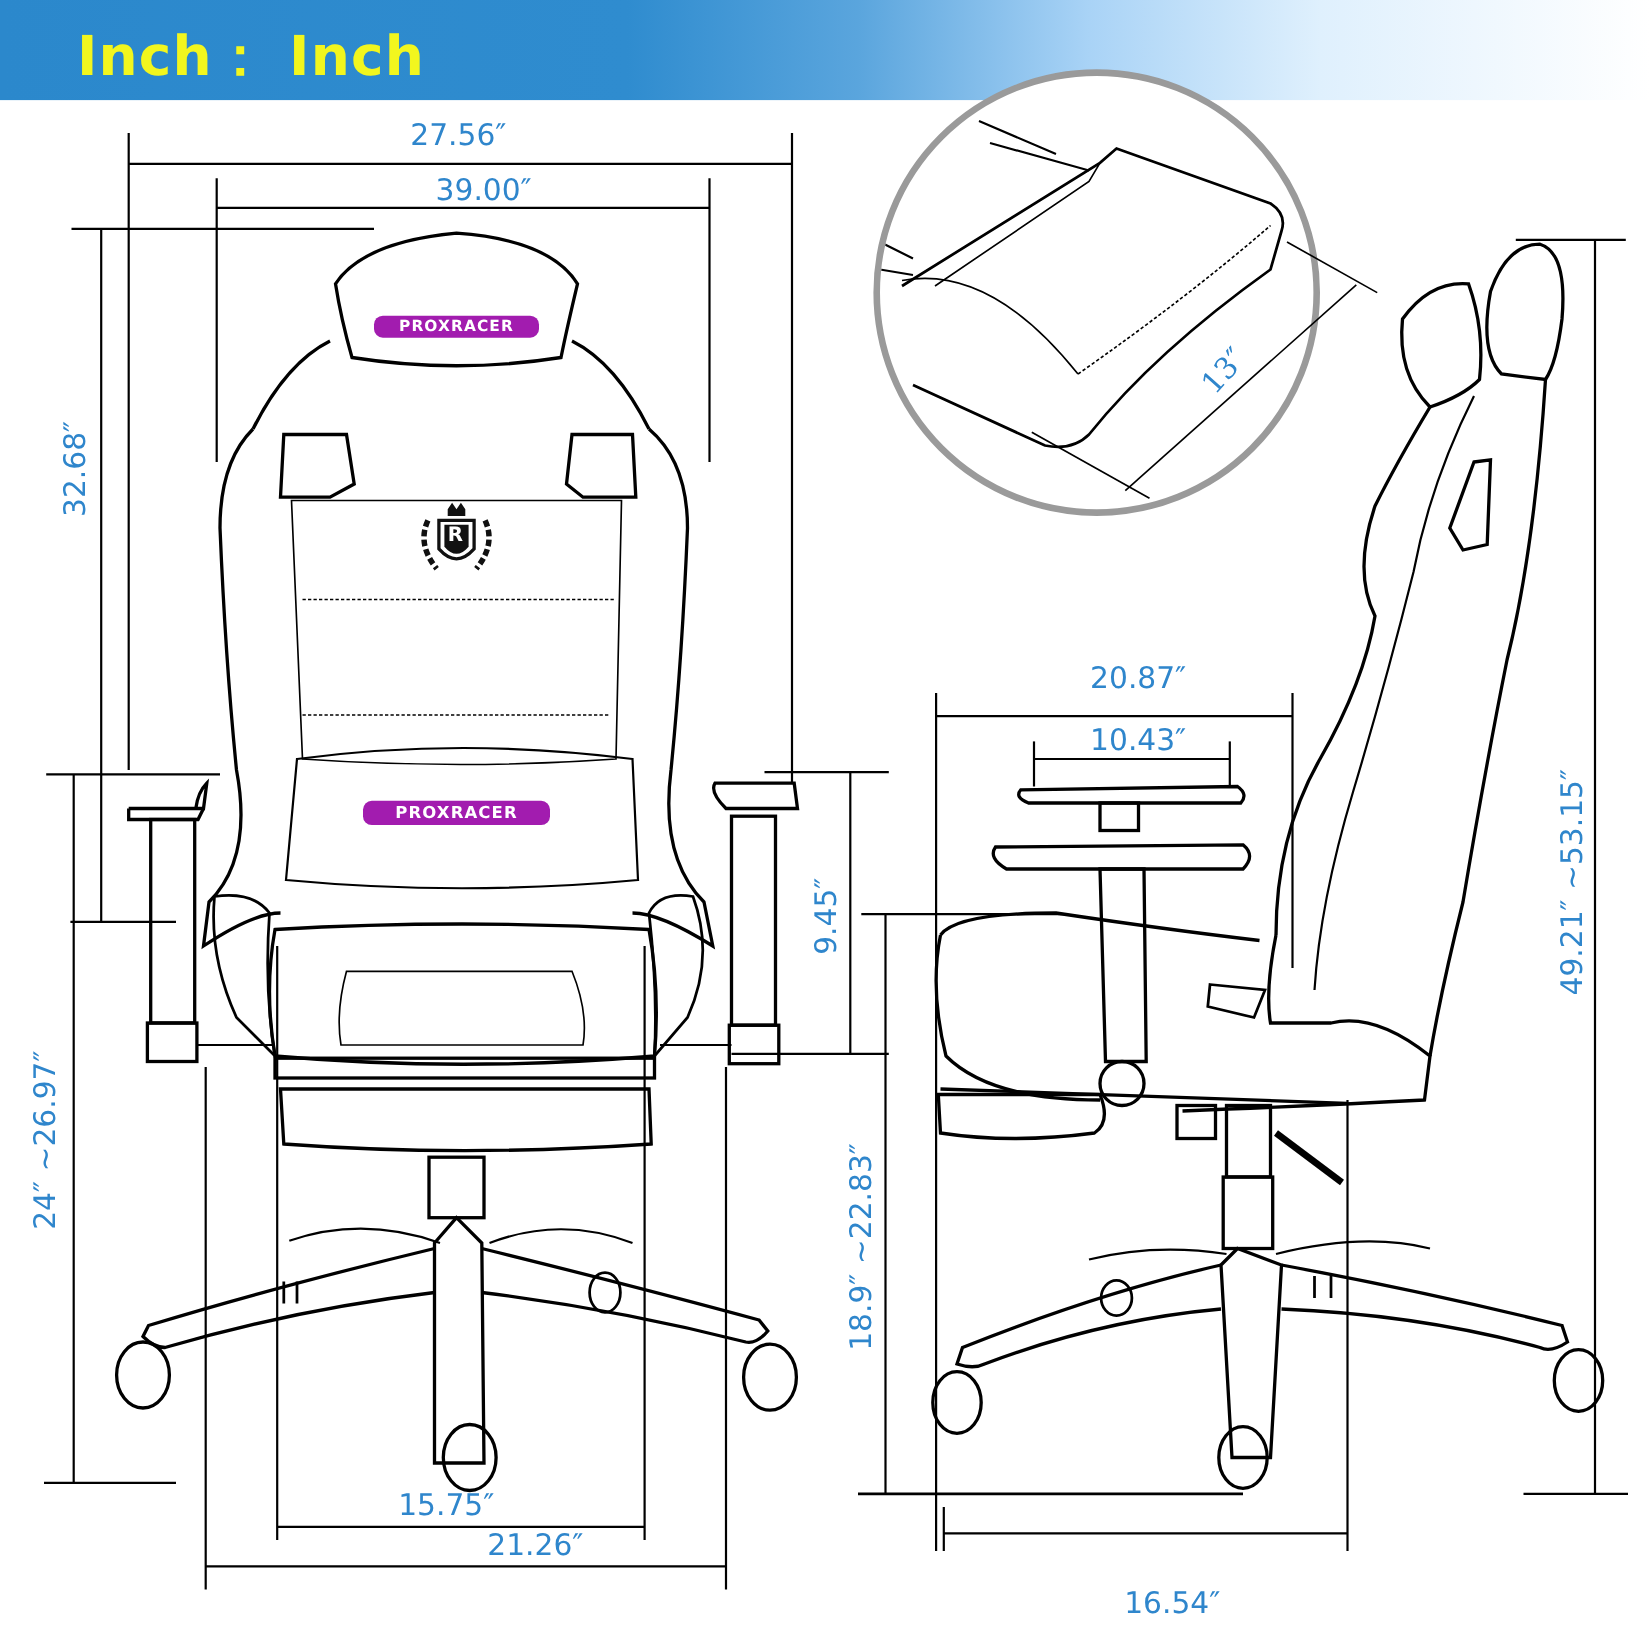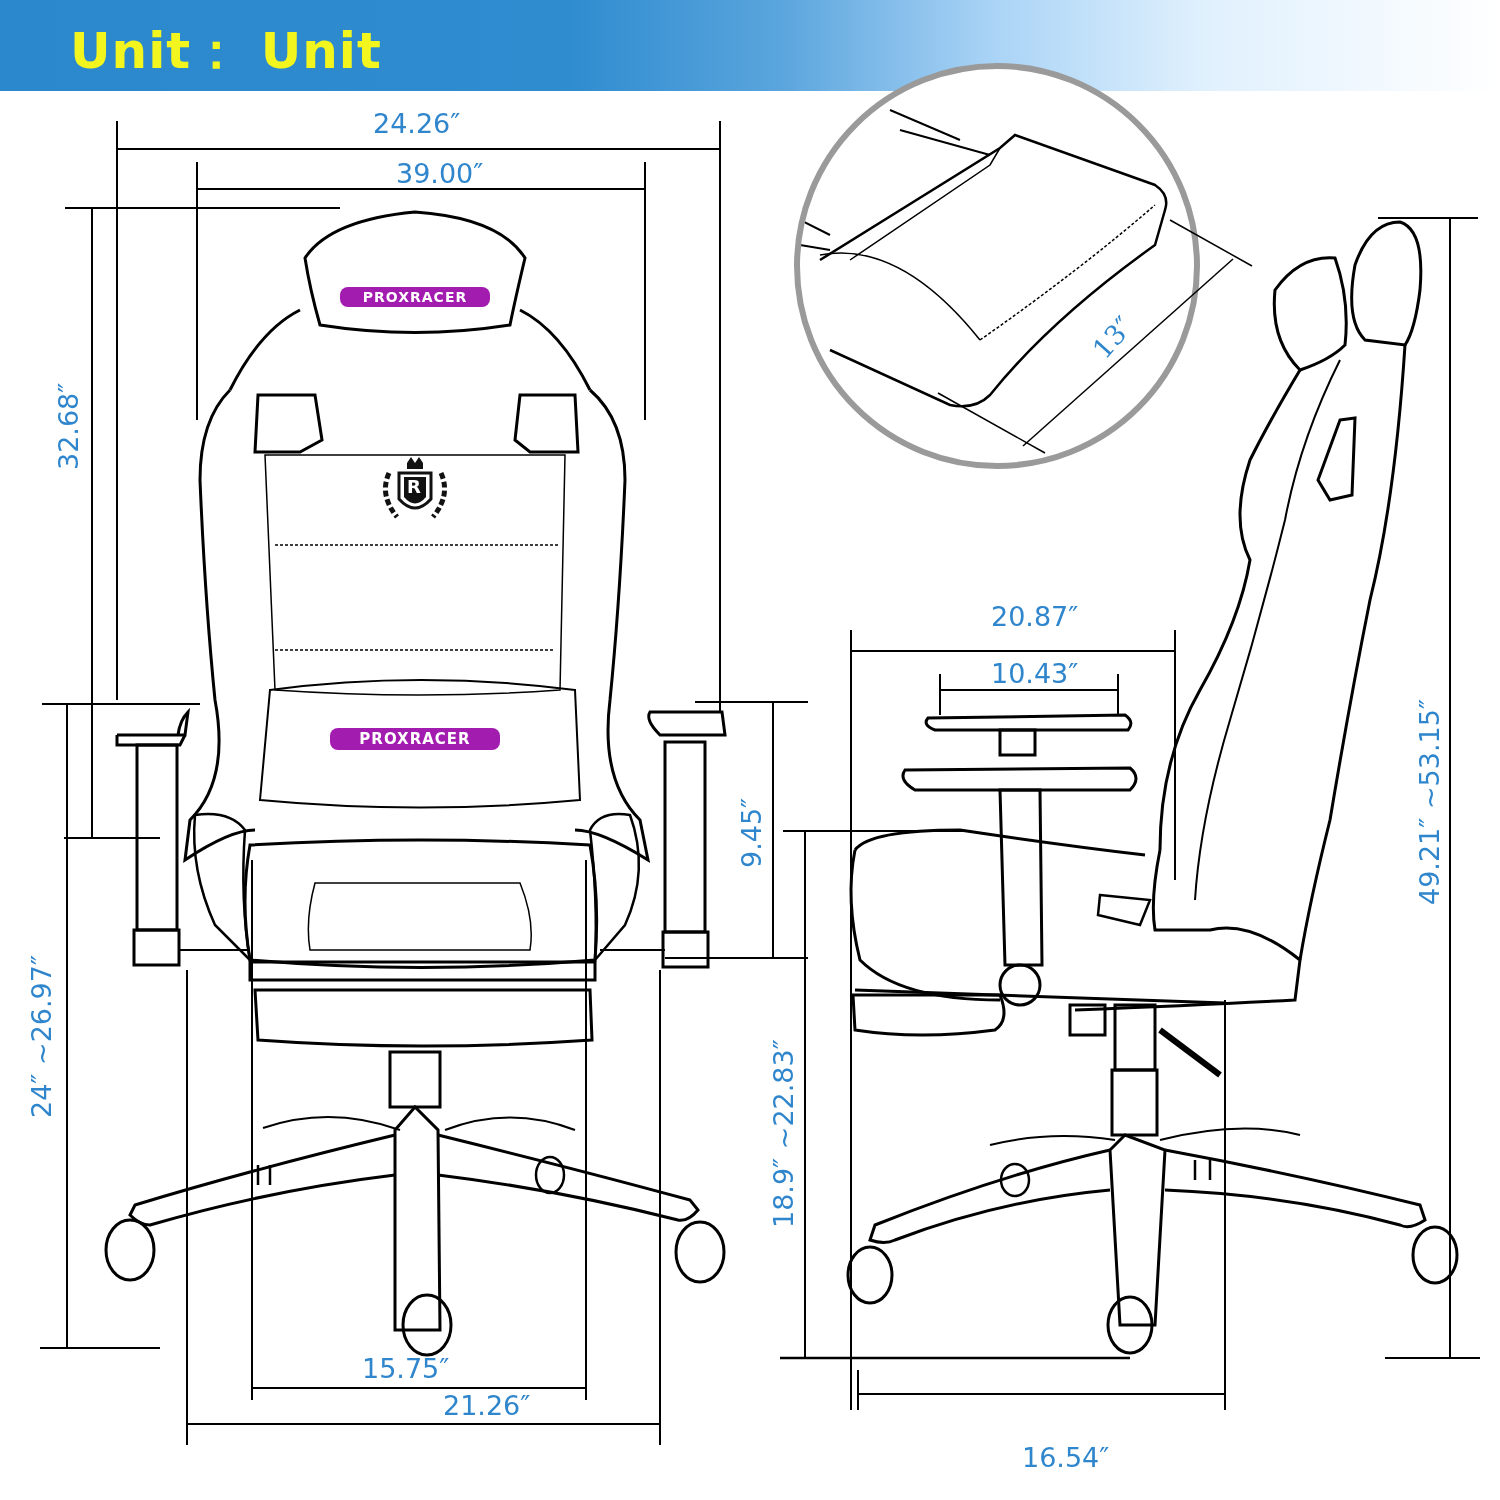--- a/index.html
+++ b/index.html
@@ -11,21 +11,21 @@
   svg.draw { position:absolute; left:0; top:0; }
   .dim { position:absolute; color:#2f86cc; font-family:"DejaVu Sans", sans-serif; font-size:27px; white-space:nowrap; line-height:1; }
   .vert { transform-origin:left top; transform:rotate(-90deg); }
   .brand { position:absolute; background:#a21caf; color:#fff; font-family:"DejaVu Sans", sans-serif; font-weight:bold;
     border-radius:8px; text-align:center; letter-spacing:1px; }
 </style>
 </head>
 <body>
 
 <div class="header">
-  <div class="header-title">Unit： Unit</div>
+  <div class="header-title">Inch： Inch</div>
 </div>
 
 <svg class="draw" width="1500" height="1500" viewBox="0 0 1500 1500">
   <g fill="none" stroke="#000" stroke-width="2">
 
     <line x1="117" y1="121" x2="117" y2="700"></line>
     <line x1="720" y1="121" x2="720" y2="712"></line>
     <line x1="117" y1="149" x2="720" y2="149"></line>
 
     <line x1="197" y1="162" x2="197" y2="420"></line>
@@ -189,21 +189,21 @@
 <div style="position:absolute;left:375px;top:455px;width:80px;height:72px;">
   <svg width="80" height="72" viewBox="0 0 80 72">
     <path d="M14 18 Q4 40 22 62 M66 18 Q76 40 58 62" fill="none" stroke="#111" stroke-width="5" stroke-dasharray="6 3"></path>
     <path d="M32 8 L36 2 L40 8 L44 2 L48 8 L48 14 L32 14 Z" fill="#111"></path>
     <path d="M24 18 L56 18 L56 44 Q40 62 24 44 Z" fill="#fff" stroke="#111" stroke-width="3"></path>
     <path d="M29 22 L51 22 L51 42 Q40 55 29 42 Z" fill="#111"></path>
   </svg>
   <span style="position:absolute;left:32px;top:21px;color:#fff;font-weight:bold;font-size:18px;font-family:'DejaVu Sans',sans-serif;">R</span>
 </div>
 
-<div class="dim" style="left:373px;top:110px;">24.26″</div>
+<div class="dim" style="left:373px;top:110px;">27.56″</div>
 <div class="dim" style="left:396px;top:160px;">39.00″</div>
 <div class="dim vert" style="left:55px;top:470px;">32.68″</div>
 <div class="dim vert" style="left:28px;top:1118px;">24″  ~26.97″</div>
 <div class="dim vert" style="left:738px;top:868px;">9.45″</div>
 <div class="dim" style="left:362px;top:1355px;">15.75″</div>
 <div class="dim" style="left:443px;top:1392px;">21.26″</div>
 
 <div class="dim" style="left:991px;top:603px;">20.87″</div>
 <div class="dim" style="left:991px;top:660px;">10.43″</div>
 <div class="dim vert" style="left:770px;top:1228px;">18.9″  ~22.83″</div>

